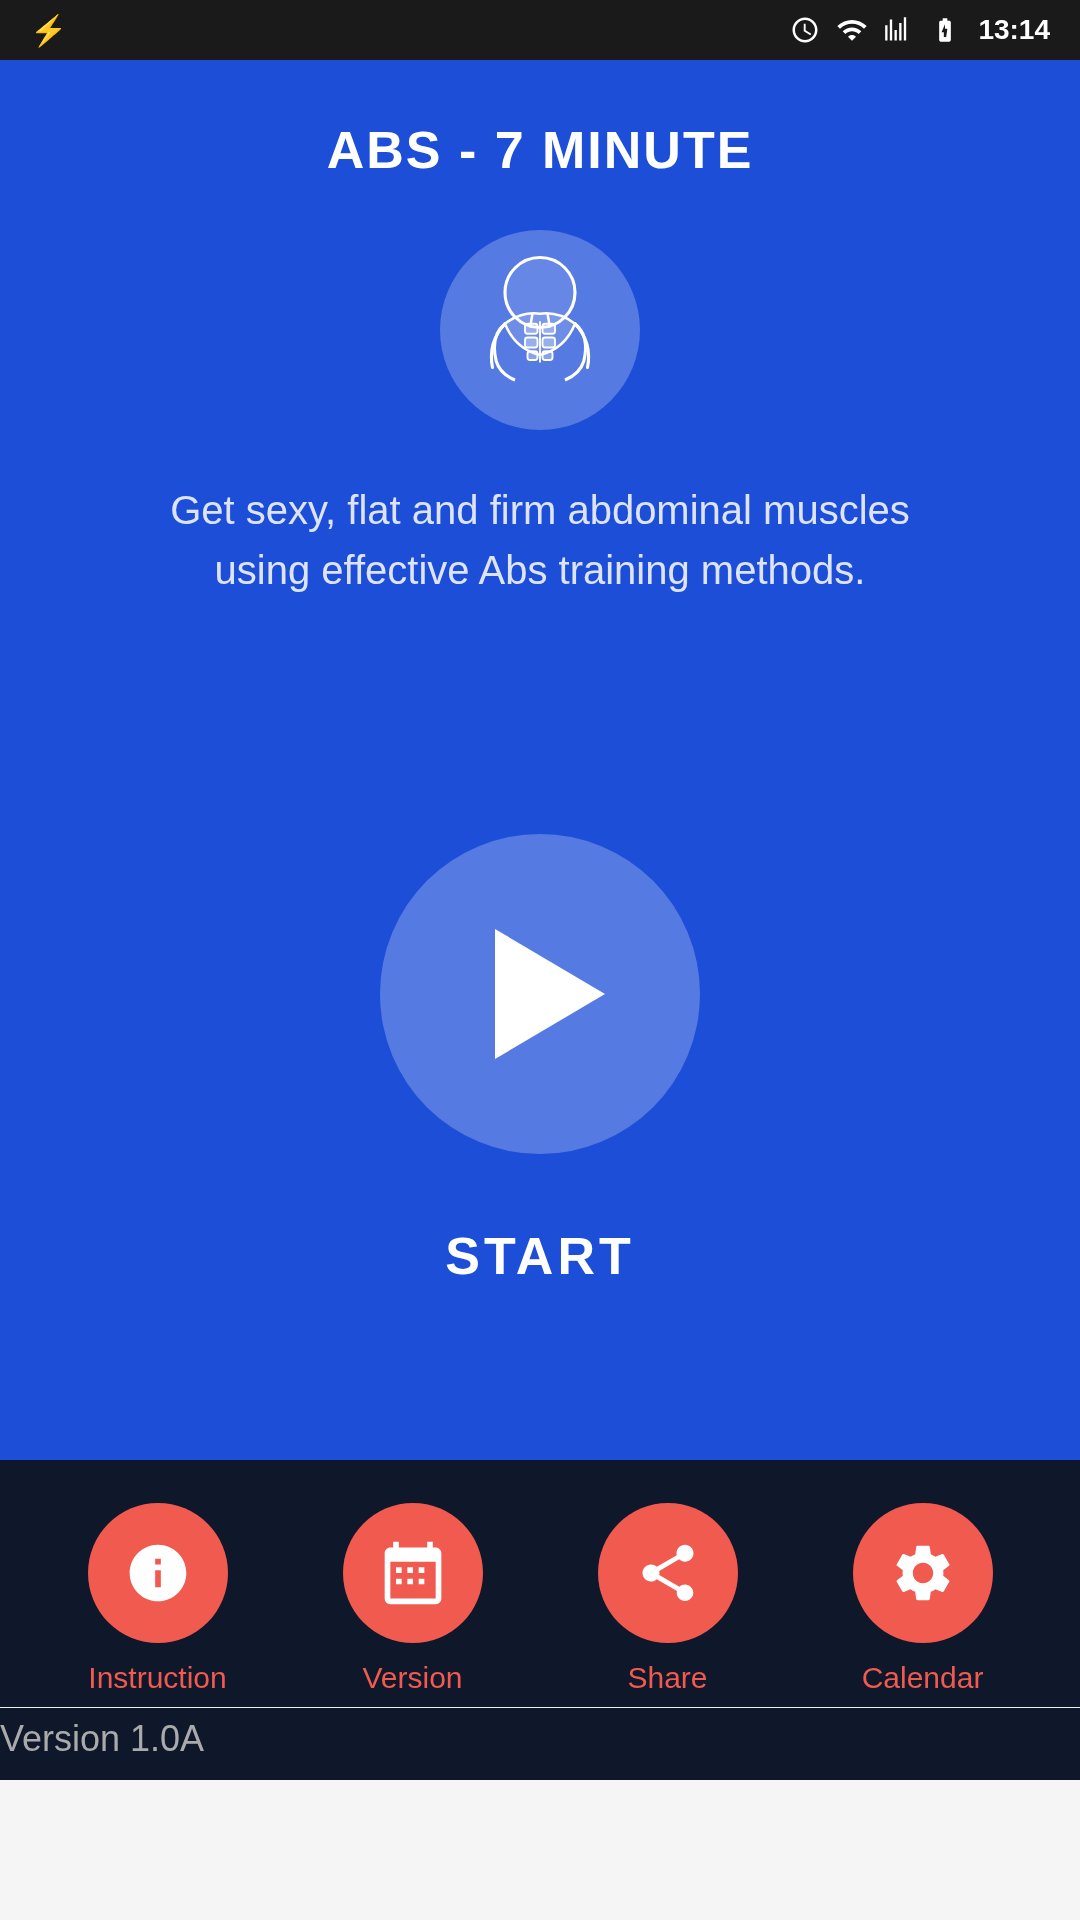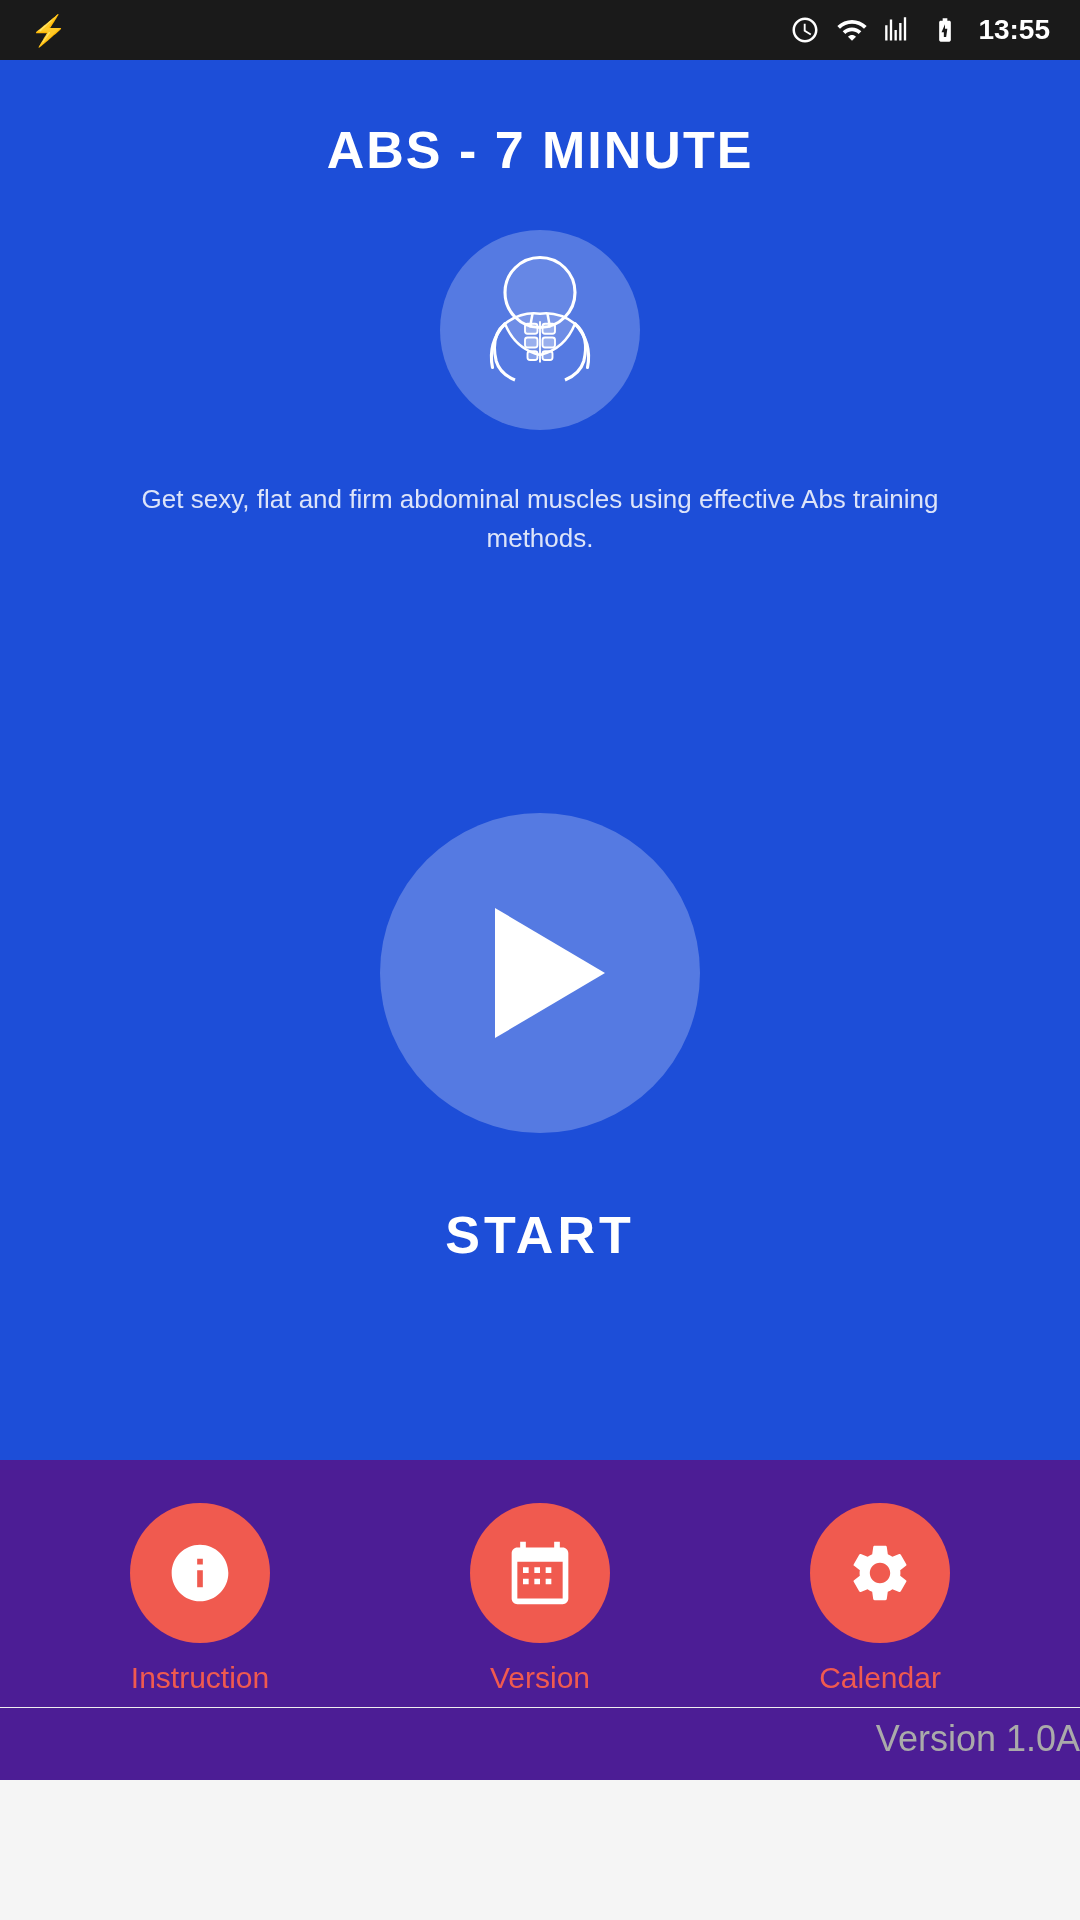--- a/index.html
+++ b/index.html
@@ -82,21 +82,21 @@
       margin-bottom: 50px;
     }
 
     .abs-svg {
       width: 130px;
       height: 150px;
     }
 
     .description-text {
       color: rgba(255,255,255,0.85);
-      font-size: 26px;
+      font-size: 40px;
       text-align: center;
       line-height: 1.5;
       max-width: 800px;
       margin-bottom: 60px;
     }
 
     
     .play-button-container {
       display: flex;
       flex-direction: column;
@@ -131,25 +131,25 @@
 
     .start-label {
       color: white;
       font-size: 52px;
       font-weight: 900;
       letter-spacing: 4px;
     }
 
     
     .bottom-nav {
-      background: #4c1d95;
+      background: #0f172a;
       height: 320px;
       display: flex;
       flex-direction: column;
-      align-items: flex-end;
+      align-items: flex-start;
     }
 
     .nav-items {
       display: flex;
       width: 100%;
       justify-content: space-around;
       align-items: center;
       padding: 40px 30px 10px 30px;
       flex: 1;
     }
@@ -215,21 +215,21 @@
       <path d="M1 9l2 2c4.97-4.97 13.03-4.97 18 0l2-2C16.93 2.93 7.08 2.93 1 9zm8 8l3 3 3-3c-1.65-1.66-4.34-1.66-6 0zm-4-4l2 2c2.76-2.76 7.24-2.76 10 0l2-2C15.14 9.14 8.87 9.14 5 13z"></path>
     </svg>
 
     <svg width="28" height="28" viewBox="0 0 24 24" fill="white">
       <path d="M1 21h2V8H1v13zm4 0h2V3H5v18zm4 0h2v-9H9v9zm4 0h2V6h-2v15zm4 0h2V1h-2v20z"></path>
     </svg>
 
     <svg width="34" height="28" viewBox="0 0 24 24" fill="white">
       <path d="M15.67 4H14V2h-4v2H8.33C7.6 4 7 4.6 7 5.33v15.33C7 21.4 7.6 22 8.33 22h7.33c.74 0 1.34-.6 1.34-1.33V5.33C17 4.6 16.4 4 15.67 4zm-2.67 14h-2v-4H9l3-7v4h2l-1 7z"></path>
     </svg>
-    <span>13:55</span>
+    <span>13:14</span>
   </div>
 </div>
 
 <div class="main-area">
 
   <div class="red-section">
 
     <h1 class="app-title">ABS - 7 MINUTE</h1>
 
     <div class="abs-icon-circle">
@@ -284,20 +284,28 @@
 
       <div class="nav-item">
         <div class="nav-icon-circle">
           <svg viewBox="0 0 24 24" fill="white">
             <path d="M20 3h-1V1h-2v2H7V1H5v2H4c-1.1 0-2 .9-2 2v16c0 1.1.9 2 2 2h16c1.1 0 2-.9 2-2V5c0-1.1-.9-2-2-2zm0 18H4V8h16v13zM8 10H6v2h2v-2zm4 0h-2v2h2v-2zm4 0h-2v2h2v-2zm-8 4H6v2h2v-2zm4 0h-2v2h2v-2zm4 0h-2v2h2v-2z"></path>
           </svg>
         </div>
         <span class="nav-label">Version</span>
       </div>
 
+      <div class="nav-item">
+        <div class="nav-icon-circle">
+          <svg viewBox="0 0 24 24" fill="white">
+            <path d="M18 16.08c-.76 0-1.44.3-1.96.77L8.91 12.7c.05-.23.09-.46.09-.7s-.04-.47-.09-.7l7.05-4.11c.54.5 1.25.81 2.04.81 1.66 0 3-1.34 3-3s-1.34-3-3-3-3 1.34-3 3c0 .24.04.47.09.7L8.04 9.81C7.5 9.31 6.79 9 6 9c-1.66 0-3 1.34-3 3s1.34 3 3 3c.79 0 1.5-.31 2.04-.81l7.12 4.16c-.05.21-.08.43-.08.65 0 1.61 1.31 2.92 2.92 2.92s2.92-1.31 2.92-2.92-1.31-2.92-2.92-2.92z"></path>
+          </svg>
+        </div>
+        <span class="nav-label">Share</span>
+      </div>
 
       <div class="nav-item">
         <div class="nav-icon-circle">
           <svg viewBox="0 0 24 24" fill="white">
             <path d="M19.14 12.94c.04-.3.06-.61.06-.94 0-.32-.02-.64-.07-.94l2.03-1.58c.18-.14.23-.41.12-.61l-1.92-3.32c-.12-.22-.37-.29-.59-.22l-2.39.96c-.5-.38-1.03-.7-1.62-.94l-.36-2.54c-.04-.24-.24-.41-.48-.41h-3.84c-.24 0-.43.17-.47.41l-.36 2.54c-.59.24-1.13.57-1.62.94l-2.39-.96c-.22-.08-.47 0-.59.22L2.74 8.87c-.12.21-.08.47.12.61l2.03 1.58c-.05.3-.09.63-.09.94s.02.64.07.94l-2.03 1.58c-.18.14-.23.41-.12.61l1.92 3.32c.12.22.37.29.59.22l2.39-.96c.5.38 1.03.7 1.62.94l.36 2.54c.05.24.24.41.48.41h3.84c.24 0 .44-.17.47-.41l.36-2.54c.59-.24 1.13-.56 1.62-.94l2.39.96c.22.08.47 0 .59-.22l1.92-3.32c.12-.22.07-.47-.12-.61l-2.01-1.58zM12 15.6c-1.98 0-3.6-1.62-3.6-3.6s1.62-3.6 3.6-3.6 3.6 1.62 3.6 3.6-1.62 3.6-3.6 3.6z"></path>
           </svg>
         </div>
         <span class="nav-label">Calendar</span>
       </div>
 

